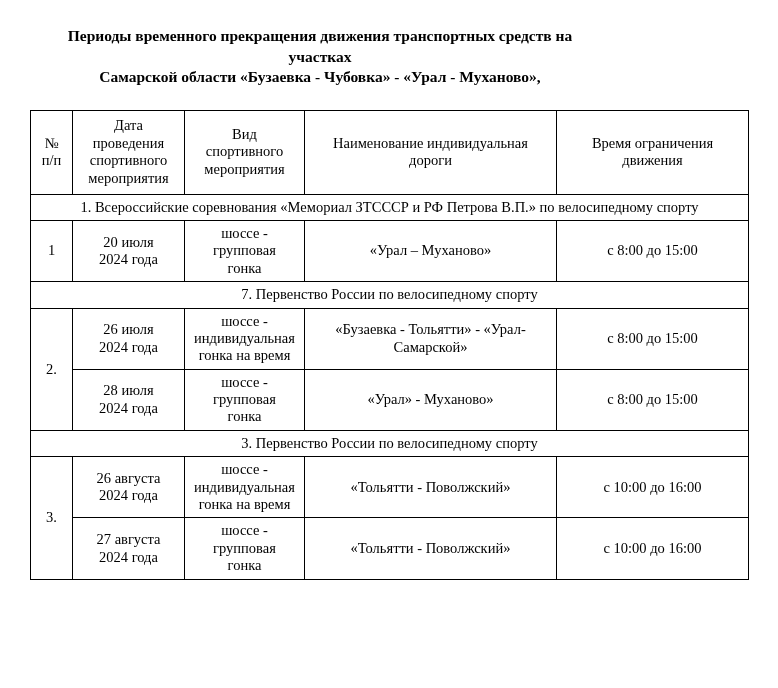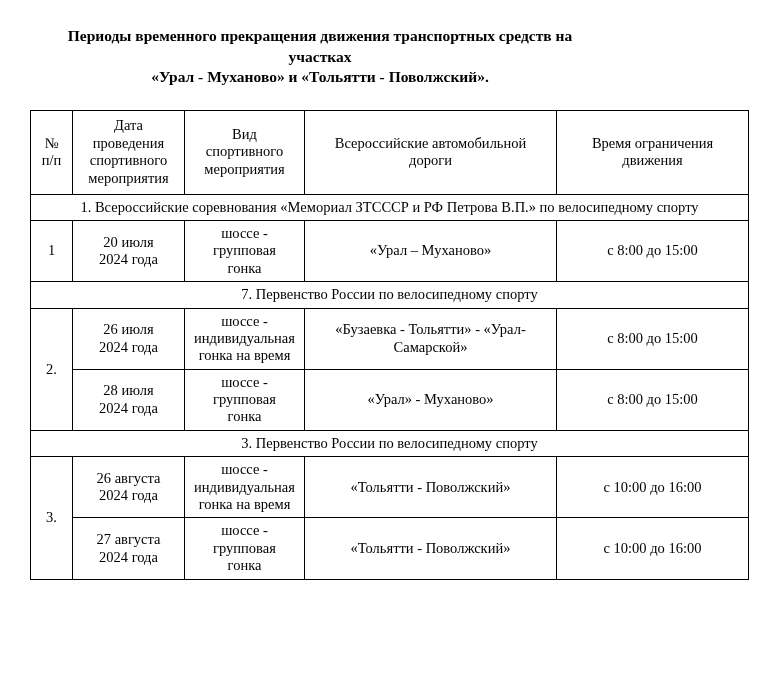--- a/index.html
+++ b/index.html
@@ -62,21 +62,21 @@
     padding-bottom: 10px;
   }
 </style>
 </head>
 <body>
 
 <div class="page">
 
   <div class="doc-title">
     <div>Периоды временного прекращения движения транспортных средств на участках</div>
-    <div>«Урал - Муханово» и «Тольятти - Поволжский».</div>
+    <div>Самарской области «Бузаевка - Чубовка» - «Урал - Муханово»,</div>
   </div>
 
   <table class="main">
     <colgroup>
       <col class="col-num">
       <col class="col-date">
       <col class="col-kind">
       <col class="col-road">
       <col class="col-time">
     </colgroup>
@@ -92,21 +92,21 @@
           <div>проведения</div>
           <div>спортивного</div>
           <div>мероприятия</div>
         </th>
         <th>
           <div>Вид</div>
           <div>спортивного</div>
           <div>мероприятия</div>
         </th>
         <th>
-          <div>Всероссийские автомобильной</div>
+          <div>Наименование индивидуальная</div>
           <div>дороги</div>
         </th>
         <th>
           <div>Время ограничения</div>
           <div>движения</div>
         </th>
       </tr>
     </thead>
 
     <tbody>

